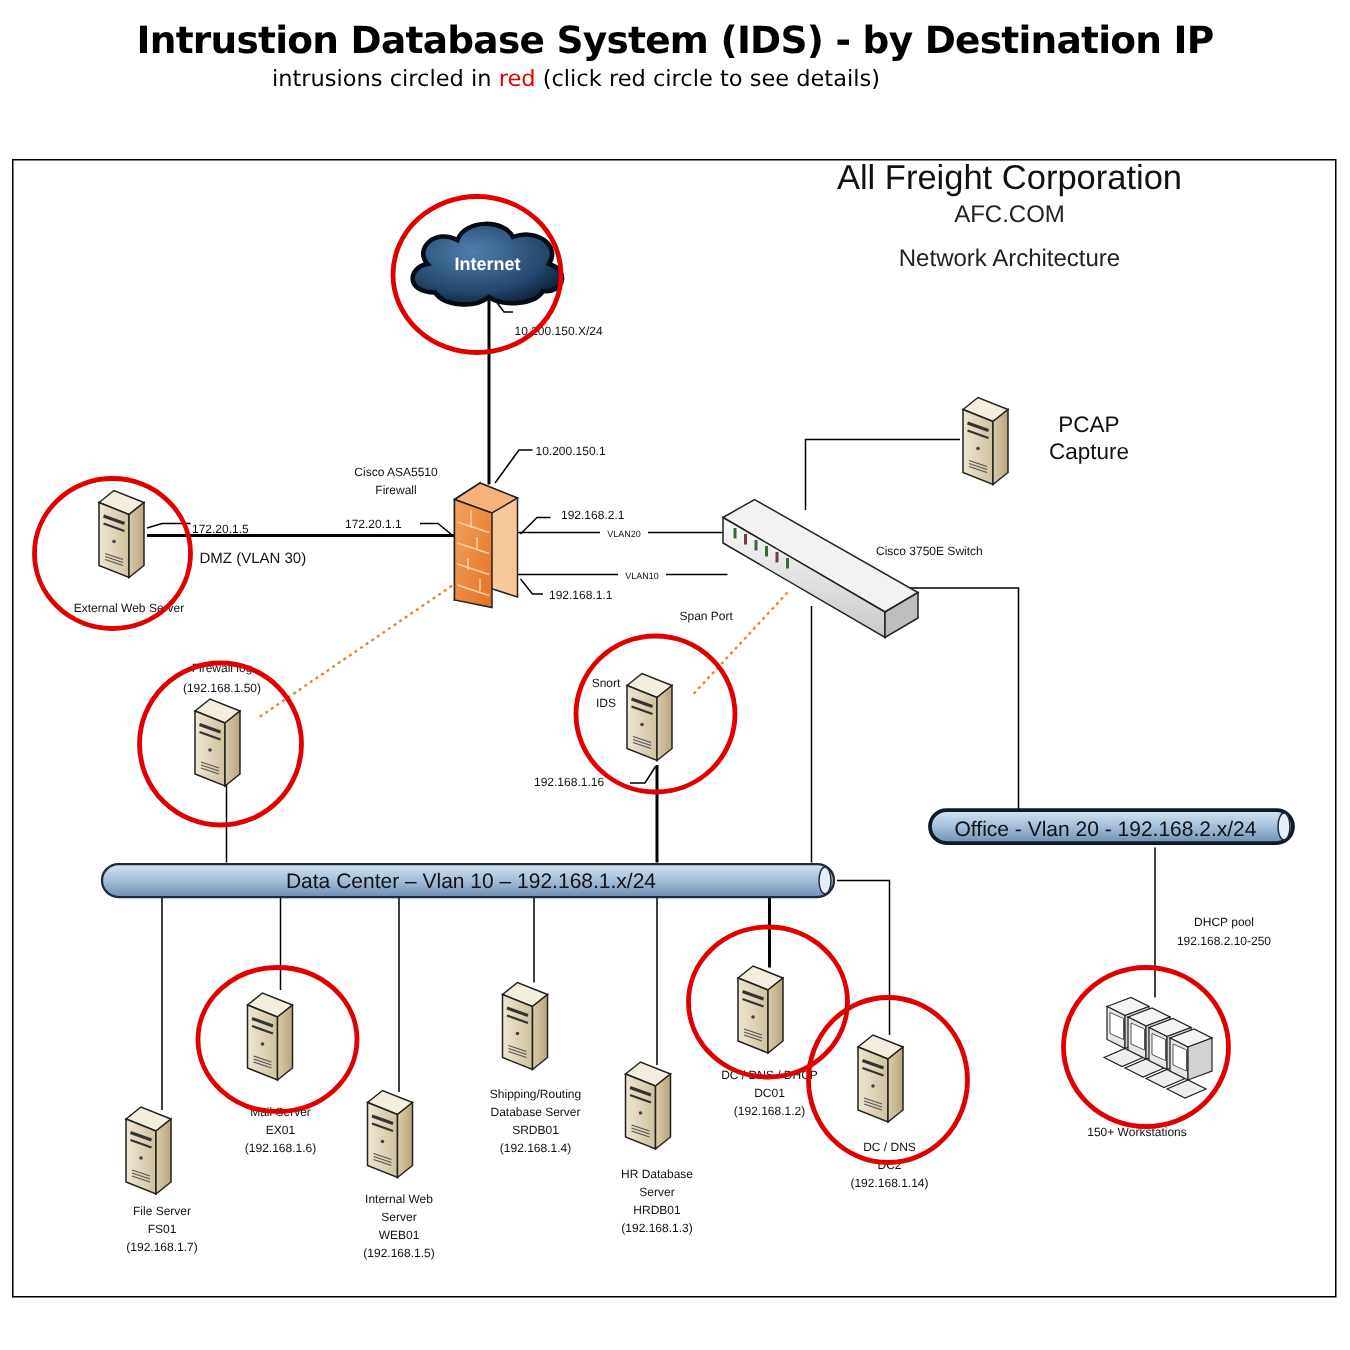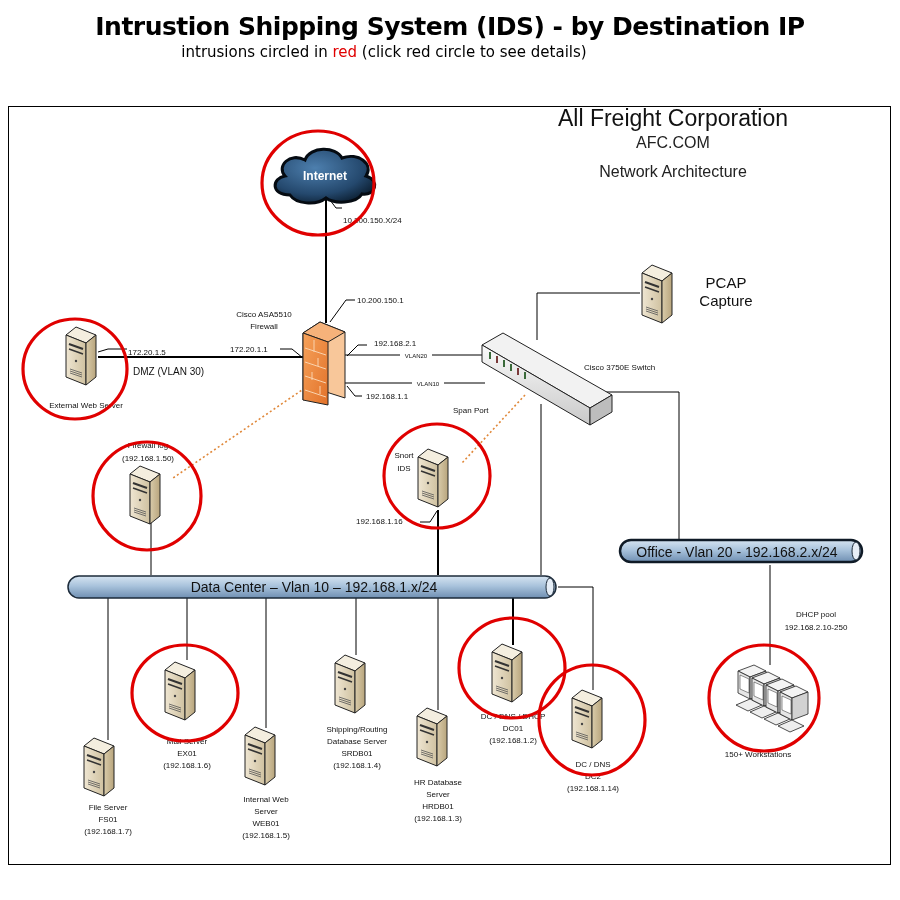--- a/index.html
+++ b/index.html
@@ -15,21 +15,21 @@
   .pcap { font-family:"Liberation Sans", sans-serif; font-size:15px; fill:#111; }
   .pipe-text { font-family:"Liberation Sans", sans-serif; font-size:14px; fill:#111; }
   .net-line { stroke:#000; stroke-width:1; fill:none; }
   .net-line-b { stroke:#000; stroke-width:2; fill:none; }
   .span-line { stroke:#e0883a; stroke-width:1.6; stroke-dasharray:2 2.5; fill:none; }
   .alert { fill:none; stroke:#e00000; stroke-width:3.2; cursor:pointer; }
 </style>
 </head>
 <body>
 
-<div id="title">Intrustion Shipping System (IDS) - by Destination IP</div>
+<div id="title">Intrustion Database System (IDS) - by Destination IP</div>
 <div id="subtitle"><span>intrusions circled in </span><span class="red">red</span><span> (click red circle to see details)</span></div>
 
 <svg id="diagram" width="900" height="900" viewBox="0 0 900 900">
   <defs>
     <linearGradient id="srvFront" x1="0" y1="0" x2="1" y2="0">
       <stop offset="0" stop-color="#efe6d2"></stop>
         <stop offset="1" stop-color="#cfc1a0"></stop>
     </linearGradient>
     <linearGradient id="srvSide" x1="0" y1="0" x2="1" y2="0">
       <stop offset="0" stop-color="#d9cbaa"></stop>

